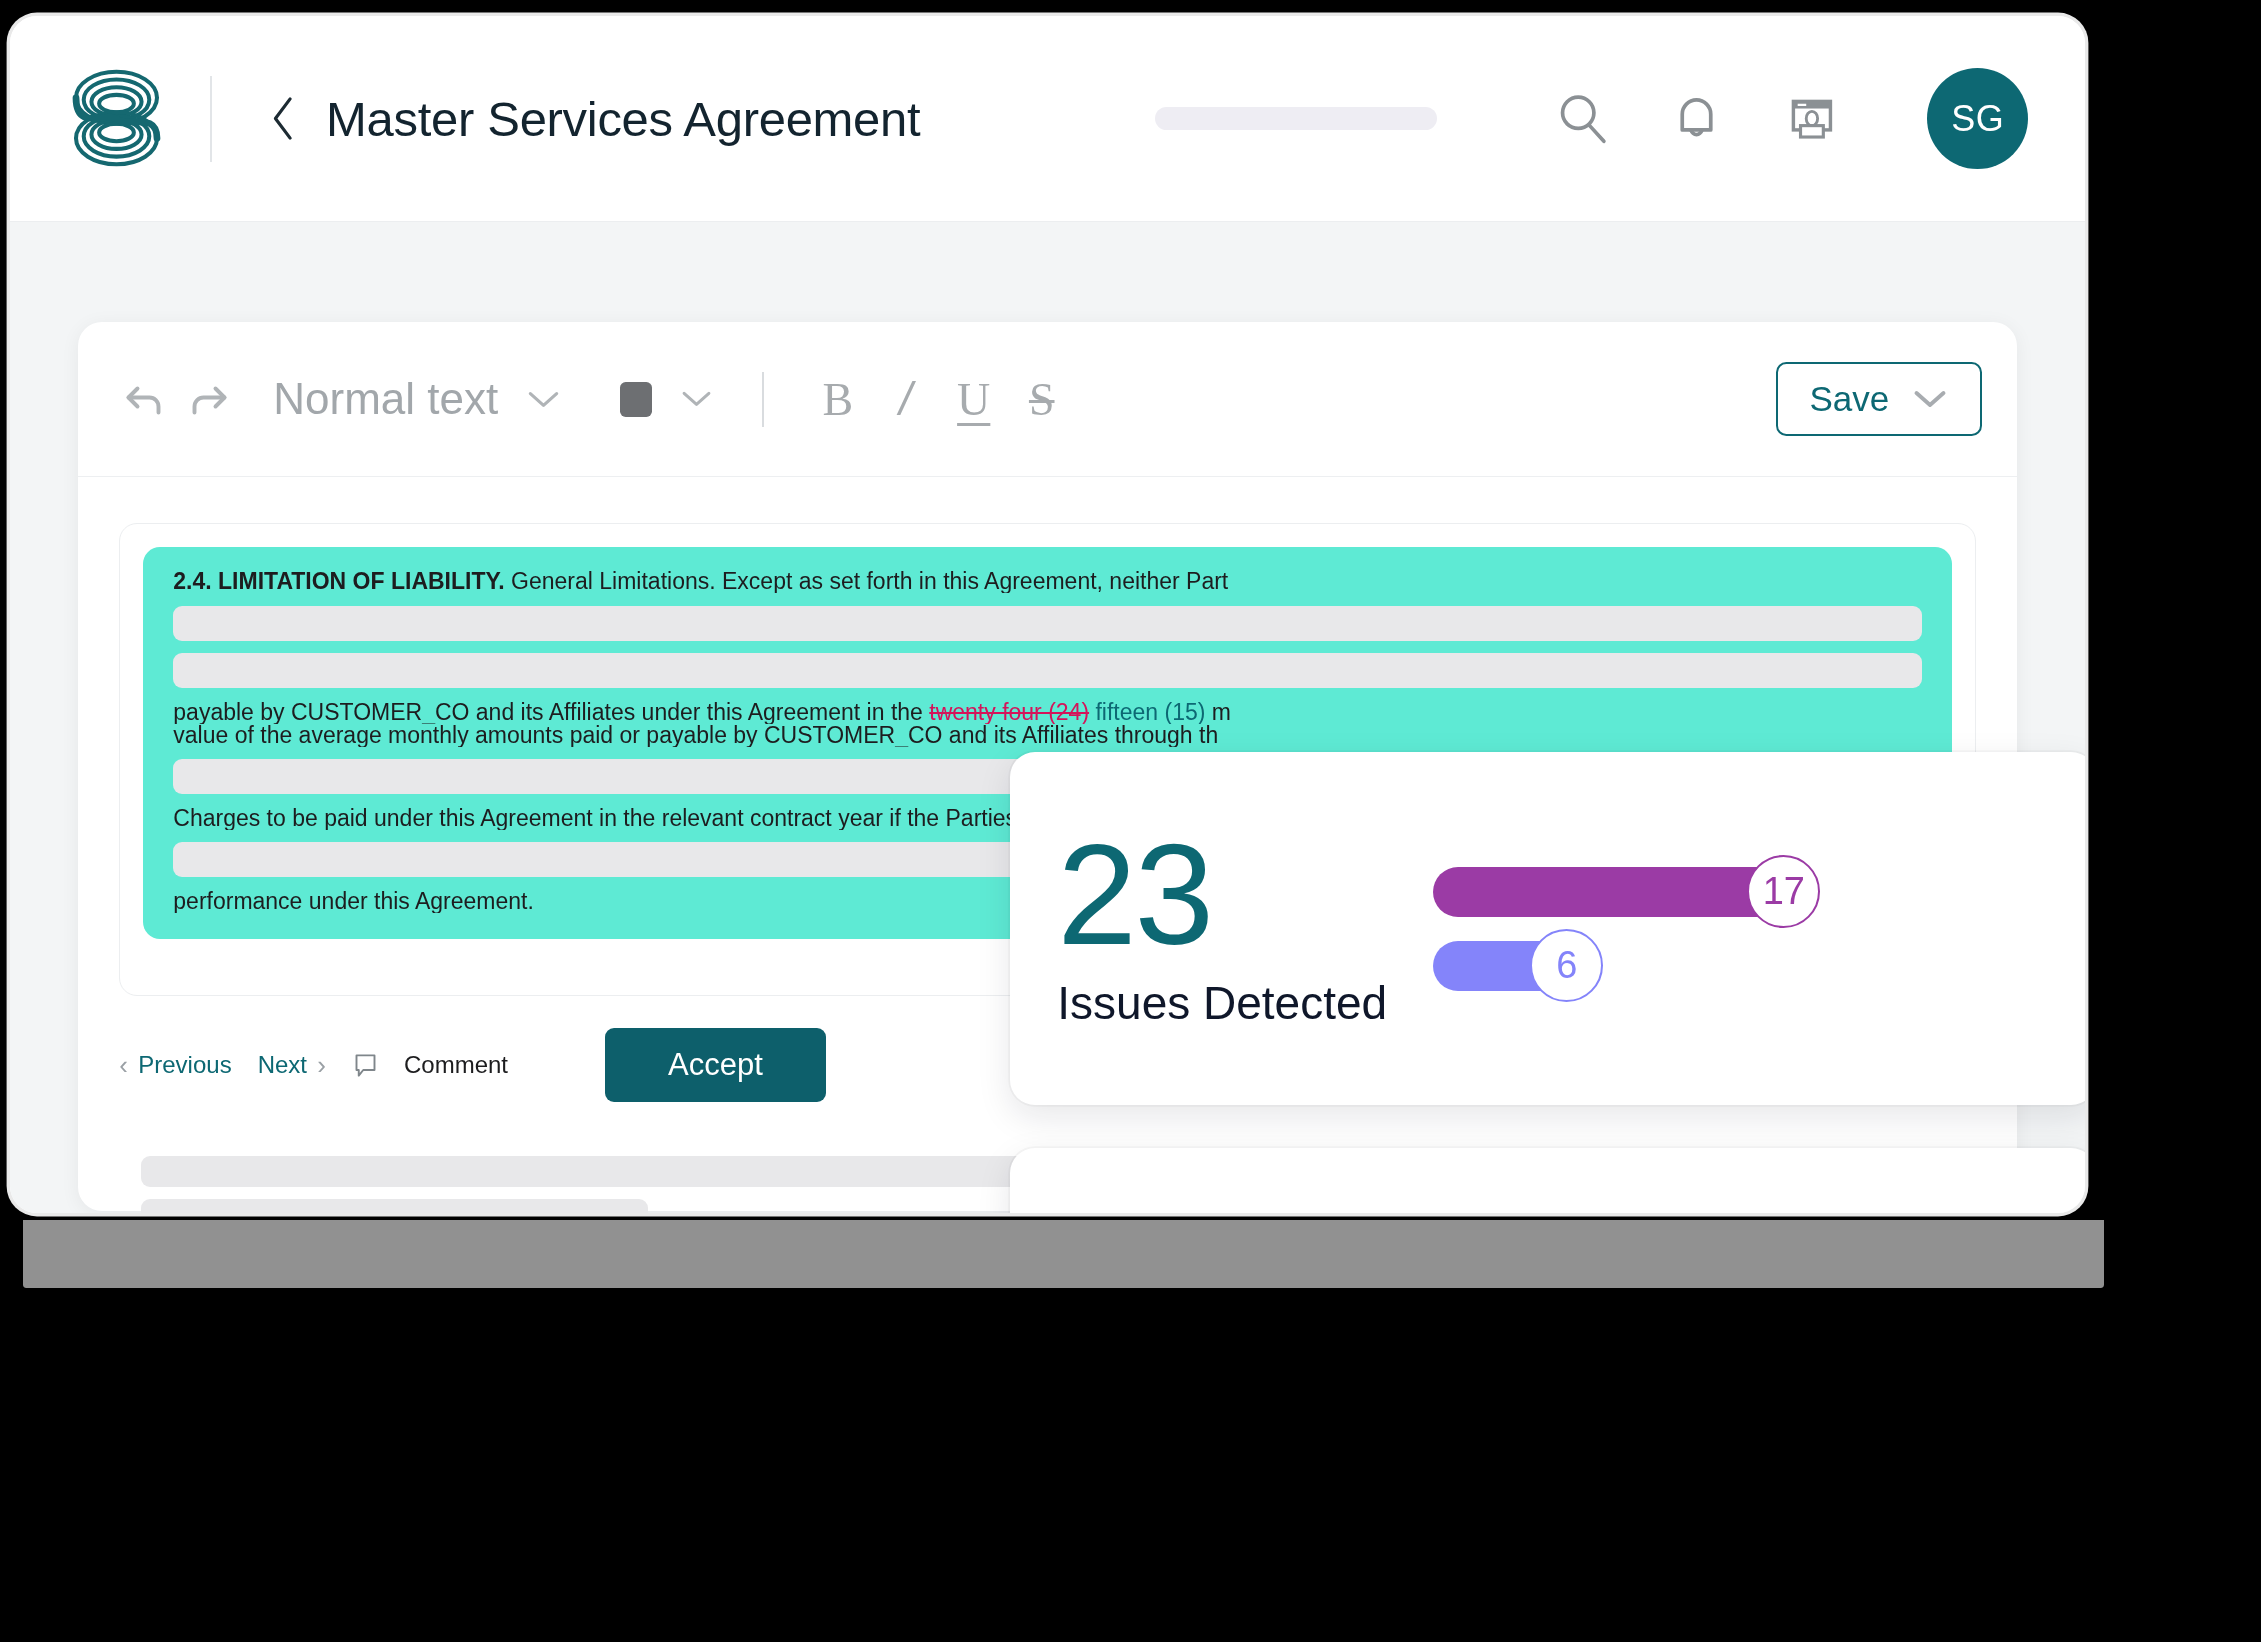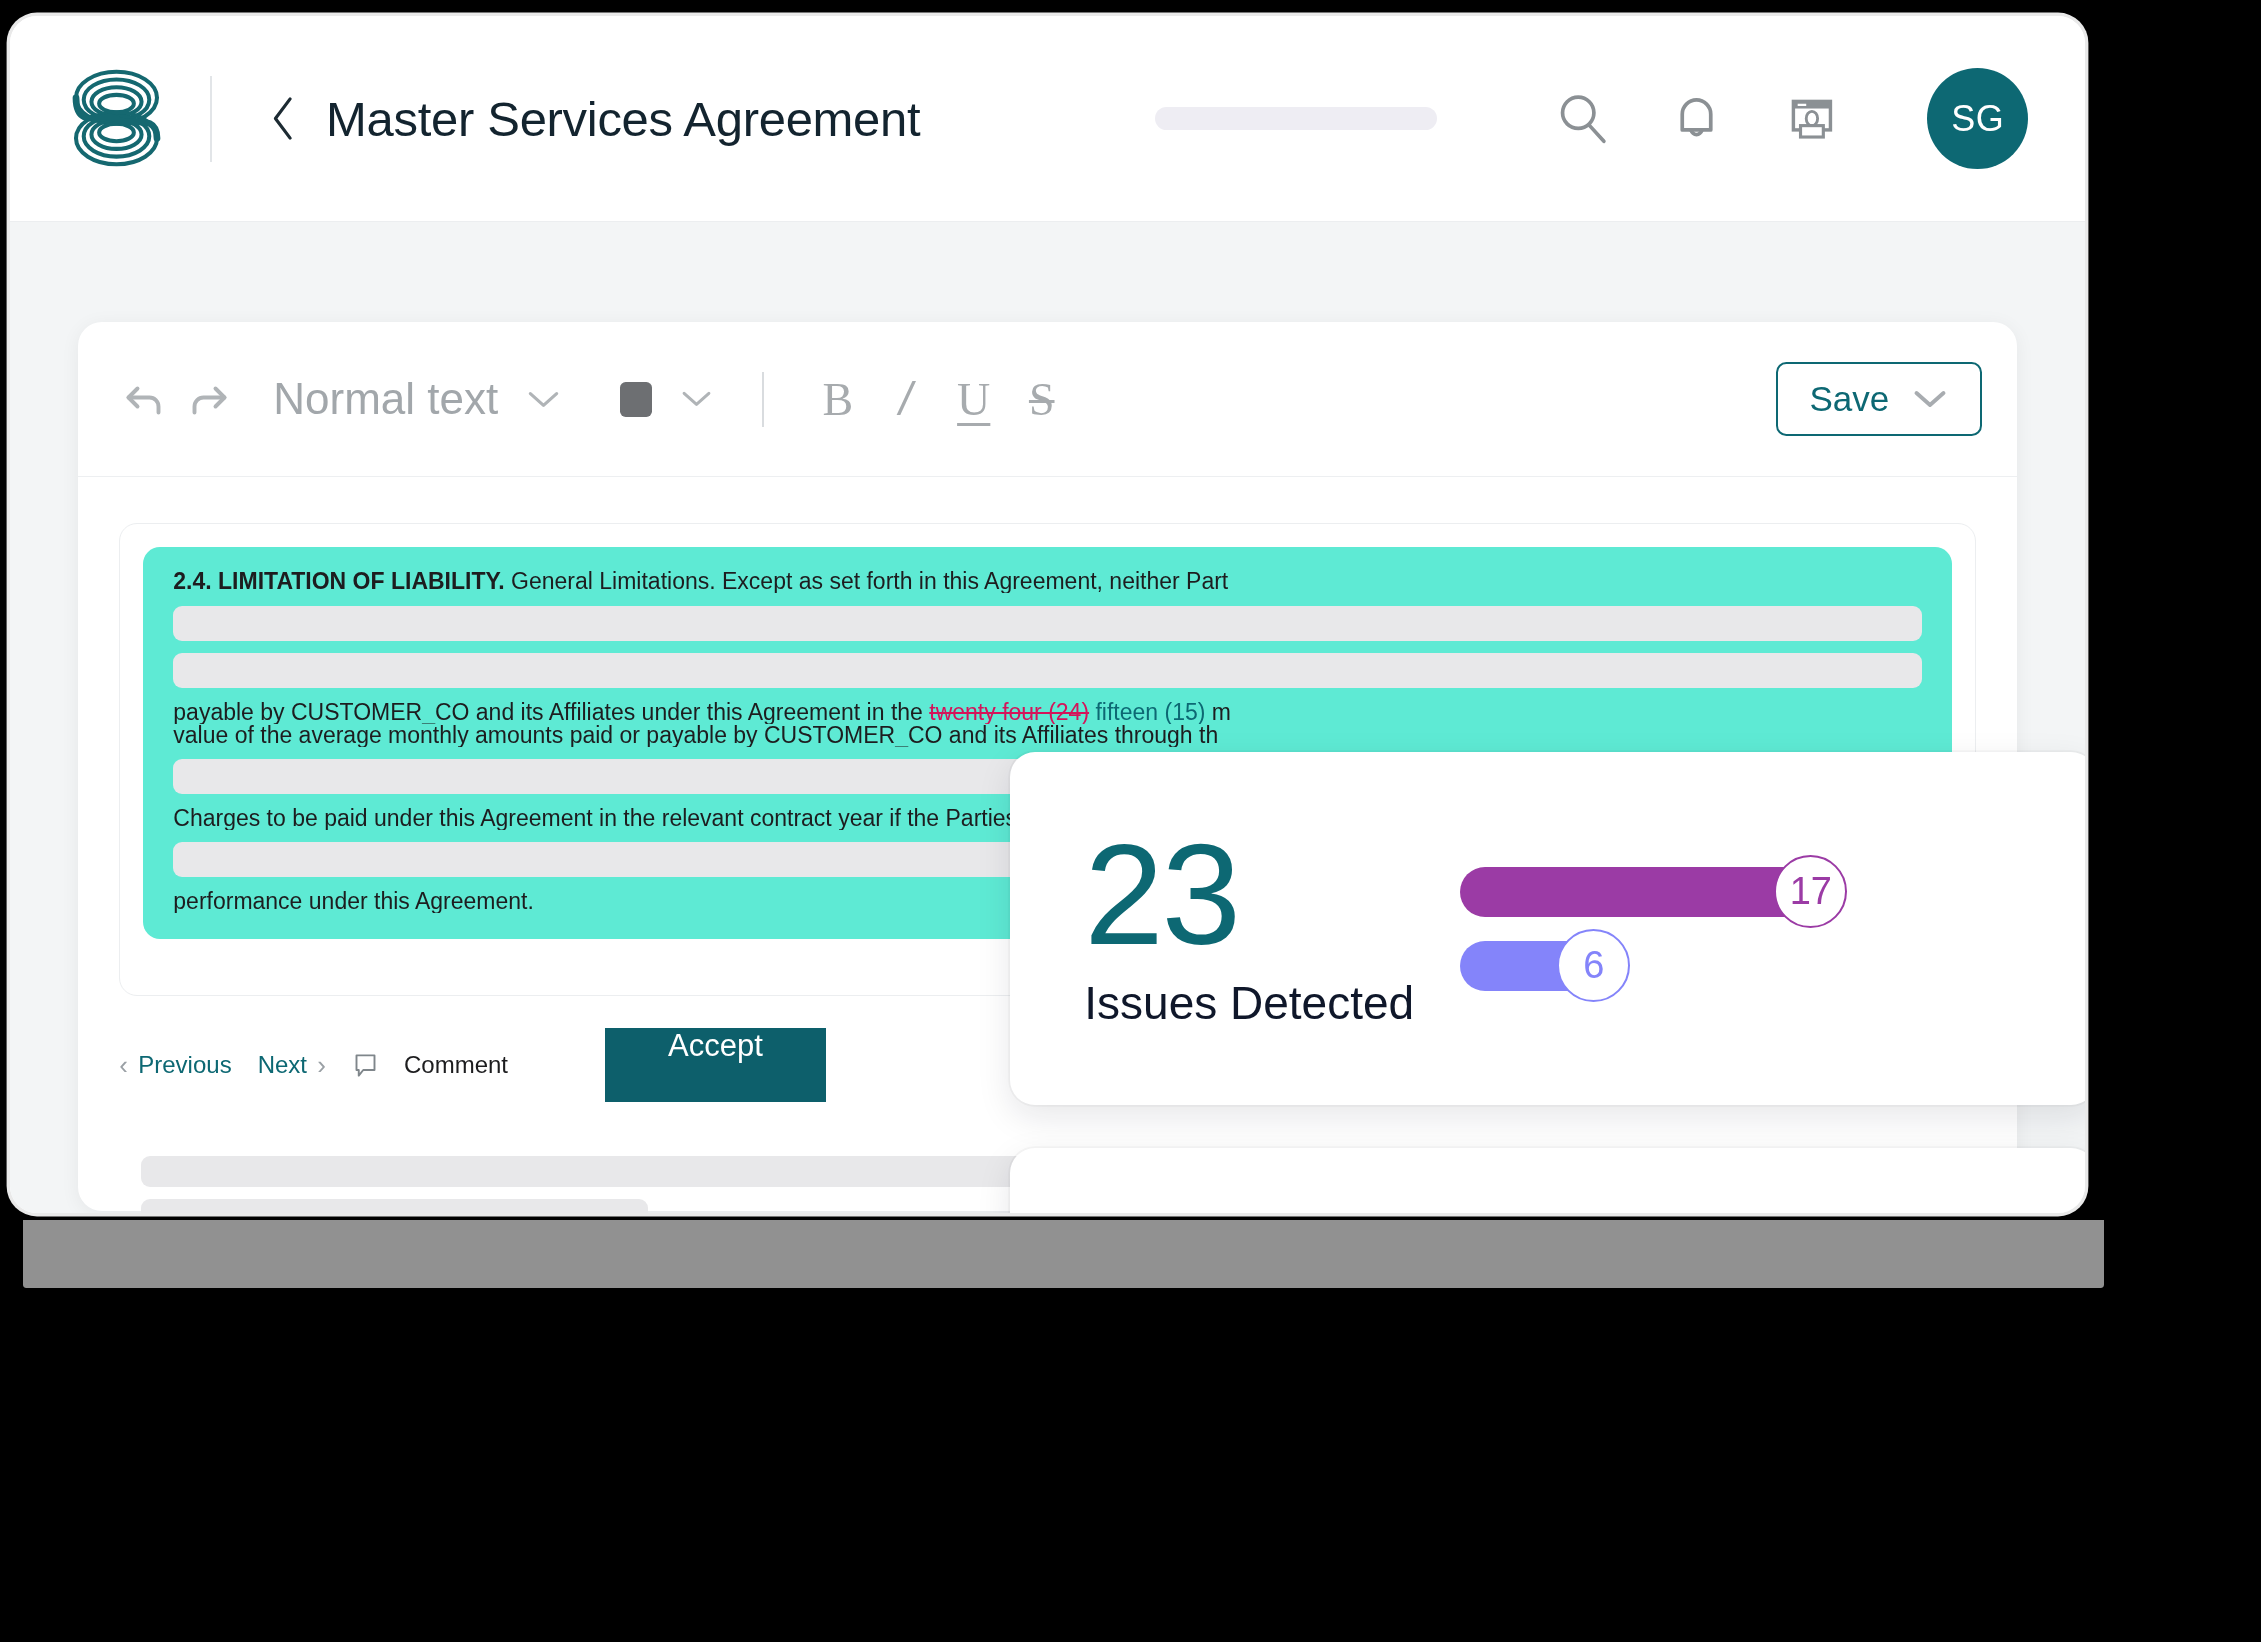--- a/index.html
+++ b/index.html
@@ -152,41 +152,41 @@
   .nav-chev { color: #9aa0a5; font-size: 26px; }
   .actions-spacer { flex: 1; }
   .comment-btn {
     display:flex; align-items:center; gap: 25px;
     color: #1d1d1f; font-size: 24px; margin-right: 97px;
   }
   .accept-btn {
     background: #0d5f6b; color: #fff;
     font-size: 31px;
     padding: 0 63px; height: 74px;
-    border-radius: 0;
-    display:flex; justify-content:center;
+    border-radius: 9px;
+    display:flex; align-items:center; justify-content:center;
     margin-right: 1243px;
   }
 
   .below-skels { padding: 41px 68px 0 63px; }
   .below-skels .skel { height: 31px; }
 
   
   .card {
     position: absolute;
     background: #ffffff;
     border-radius: 25px;
     box-shadow: 0 11.4px 34px rgba(16,24,40,0.10), 0 0 0 1.7px rgba(16,24,40,0.035);
   }
 
   .stats-card {
     left: 1000px; top: 530px;
     width: 1086px; height: 353px;
     display: flex; align-items: center;
-    padding: 0 57px 0 74px;
+    padding: 0 57px 0 47px;
   }
   .stat-left { width: 376px; }
   .stat-number { font-size: 143px; color: #0d6873; line-height: 0.95; letter-spacing: -2.3px; }
   .stat-label { font-size: 46px; color: #0f172a; margin-top: 12.5px; }
   .bars { flex: 1; display: flex; flex-direction: column; gap: 24px; }
   .bar-row { position: relative; display: flex; align-items: center; }
   .bar {
     height: 50px; border-radius: 25px;
   }
   .bar.purple { background: #9b3ba5; width: 353px; }

